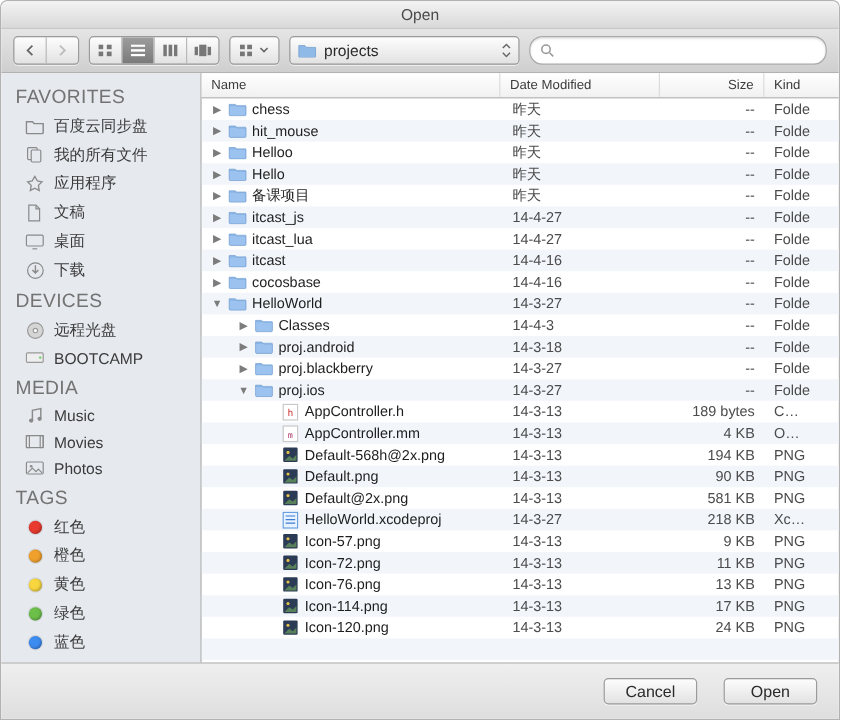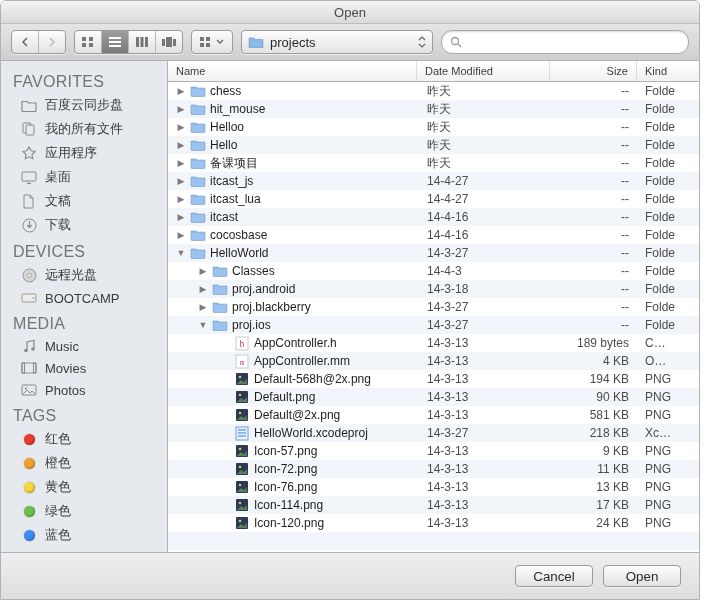--- a/index.html
+++ b/index.html
@@ -75,21 +75,21 @@
   .row.dim .cell{color:#b0b0b0}
 
   .disc{width:10px;display:inline-flex;align-items:center;justify-content:center;color:#7c7c7c;font-size:9px}
   .ficon{width:16px;height:16px;flex:0 0 16px;display:flex;align-items:center;justify-content:center}
 
   .indent0 .cell.name{padding-left:8px}
   .indent1 .cell.name{padding-left:30px}
   .indent2 .cell.name{padding-left:52px}
 
   
-  .bottom{height:46px;background:linear-gradient(#efefef,#dedede);border-top:1px solid var(--border);display:flex;align-items:center;justify-content:flex-end;gap:10px;padding:0 18px}
+  .bottom{height:46px;background:linear-gradient(#efefef,#dedede);border-top:1px solid var(--border);display:flex;align-items:center;justify-content:flex-end;gap:22px;padding:0 18px}
   .bbtn{height:22px;min-width:78px;border:1px solid #9b9b9b;border-radius:4px;background:linear-gradient(var(--btn-top),var(--btn-bot));font:13px inherit;color:#2a2a2a;box-shadow:0 1px 0 rgba(255,255,255,.6)}
 
   
   .arrows{position:absolute;inset:0;pointer-events:none}
 
   
   .list::-webkit-scrollbar{width:15px}
   .list::-webkit-scrollbar-track{background:#f3f3f3;border-left:1px solid #dedede}
   .list::-webkit-scrollbar-thumb{background:#c2c2c2;border:3px solid #f3f3f3;border-radius:8px}
 </style>
@@ -213,35 +213,35 @@
         <div class="sb-item">
           <span class="ic">
             <svg width="16" height="14">
               <path d="M8 1l2.2 3.8L14 5.5l-3 3 0.7 4.2L8 10.8 4.3 12.7 5 8.5 2 5.5l3.8-0.7z" fill="none" stroke="#8a8a8a" stroke-width="1.1"></path>
             </svg>
           </span>
           <span>应用程序</span>
         </div>
         <div class="sb-item">
           <span class="ic">
+            <svg width="14" height="15">
+              <path d="M2 1h6l3 3v10H2z" fill="none" stroke="#8a8a8a"></path>
+              <path d="M8 1v3h3" fill="none" stroke="#8a8a8a"></path>
+            </svg>
+          </span>
+          <span>文稿</span>
+        </div>
+        <div class="sb-item">
+          <span class="ic">
             <svg width="16" height="13">
               <rect x="1" y="1" width="14" height="9" rx="1" fill="none" stroke="#8a8a8a"></rect>
               <line x1="6" y1="12.5" x2="10" y2="12.5" stroke="#8a8a8a" stroke-width="1.3"></line>
             </svg>
           </span>
           <span>桌面</span>
-        </div>
-        <div class="sb-item">
-          <span class="ic">
-            <svg width="14" height="15">
-              <path d="M2 1h6l3 3v10H2z" fill="none" stroke="#8a8a8a"></path>
-              <path d="M8 1v3h3" fill="none" stroke="#8a8a8a"></path>
-            </svg>
-          </span>
-          <span>文稿</span>
         </div>
         <div class="sb-item">
           <span class="ic">
             <svg width="15" height="15">
               <circle cx="7.5" cy="7.5" r="6.5" fill="none" stroke="#8a8a8a"></circle>
               <path d="M7.5 3v6M5 7l2.5 2.5L10 7" fill="none" stroke="#8a8a8a" stroke-width="1.2"></path>
             </svg>
           </span>
           <span>下载</span>
         </div>

